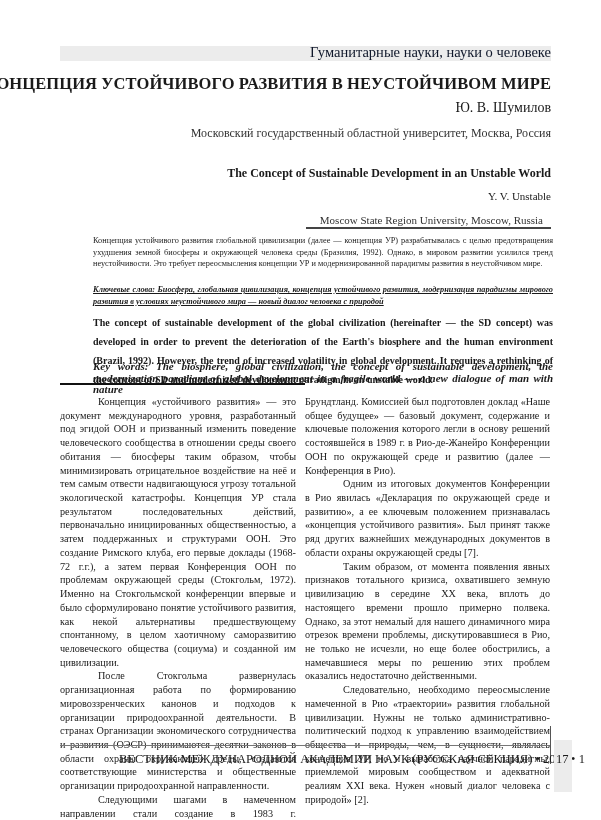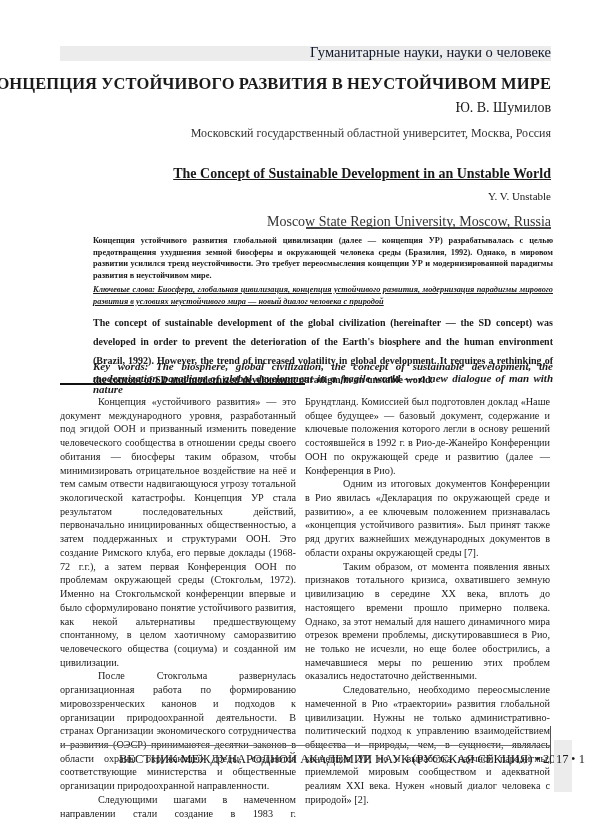--- a/index.html
+++ b/index.html
@@ -4,26 +4,26 @@
 <style>
   html, body { margin:0; padding:0; background:#ffffff; }
   body { width:601px; height:820px; position:relative; overflow:hidden;
          font-family:"Liberation Serif","DejaVu Serif",serif; color:#1a1a1a; }
   .abs { position:absolute; }
   .section-band { left:60px; top:46px; width:491px; height:15px; background:#ececec; }
   .section-label { right:50px; top:44px; font-size:14.5px; color:#0f172a; white-space:nowrap; }
   .title-ru { right:50px; top:74px; font-size:16.5px; font-weight:bold; letter-spacing:0.1px; white-space:nowrap; }
   .author-ru { right:50px; top:100px; font-size:14px; white-space:nowrap; }
   .affil-ru { right:50px; top:126px; font-size:12px; white-space:nowrap; color:#333; }
-  .title-en { right:50px; top:166px; font-size:14px; font-weight:bold; white-space:nowrap;text-decoration:underline; }
+  .title-en { right:50px; top:166px; font-size:12px; font-weight:bold; white-space:nowrap; }
   .author-en { right:50px; top:190px; font-size:11px; white-space:nowrap; }
-  .affil-en { right:50px; top:214px; font-size:14px; white-space:nowrap; color:#333; }
+  .affil-en { right:58px; top:214px; font-size:11px; white-space:nowrap; color:#333; }
   .rule-top { left:306px; top:227px; width:245px; height:2px; background:#444; }
   .block { left:93px; width:460px; text-align:justify; line-height:11.5px; }
-  .abstract-ru { top:235px; font-size:8.3px; font-weight:bold; }
+  .abstract-ru { top:235px; font-size:8.3px; font-weight:normal; }
   .keywords-ru { top:284px; font-size:8.3px; font-style:italic; font-weight:bold;text-decoration:underline; }
   .abstract-en { top:313px; font-size:10px; font-weight:bold; line-height:19px; }
   .keywords-en { top:361px; font-size:11px; font-style:italic; font-weight:bold; }
   .rule-mid { left:60px; top:383px; width:245px; height:2px; background:#111; }
   .col { top:395px; width:236px; font-size:10.2px; line-height:13.72px; text-align:justify; }
   .col p { margin:0; text-indent:0; }
   .col p.ind { text-indent:38px; }
   .col-left { left:60px; }
   .col-right { left:305px; width:245px; }
   .rule-foot { left:60px; top:745px; width:491px; height:1px; background:#777; }
@@ -55,21 +55,21 @@
 
 <div class="abs rule-mid"></div>
 
 <div class="abs col col-left">
   <p class="ind">Концепция «устойчивого развития» — это документ международного уровня, разработанный под эгидой ООН и призванный изменить поведение человеческого сообщества в отношении среды своего обитания — биосферы таким образом, чтобы минимизировать отрицательное воздействие на неё и тем самым отвести надвигающуюся угрозу тотальной экологической катастрофы. Концепция УР стала результатом последовательных действий, первоначально инициированных общественностью, а затем поддержанных и структурами ООН. Это создание Римского клуба, его первые доклады (1968-72 г.г.), а затем первая Конференция ООН по проблемам окружающей среды (Стокгольм, 1972). Именно на Стокгольмской конференции впервые и было сформулировано понятие устойчивого развития, как некой альтернативы предшествующему спонтанному, в целом хаотичному саморазвитию человеческого общества (социума) и созданной им цивилизации.</p>
   <p class="ind">После Стокгольма развернулась организационная работа по формированию мировоззренческих канонов и подходов к организации природоохранной деятельности. В странах Организации экономического сотрудничества и развития (ОЭСР) принимаются десятки законов в области охраны окружающей среды, создаются соответствующие министерства и общественные организации природоохранной направленности.</p>
   <p class="ind">Следующими шагами в намеченном направлении стали создание в 1983 г. Международной комиссии ООН по окружающей среде и развитию во главе с Г.Х.</p>
 </div>
 
 <div class="abs col col-right">
-  <p>Брундтланд. Комиссией был подготовлен доклад «Наше общее будущее» — базовый документ, содержание и ключевые положения которого легли в основу решений состоявшейся в 1992 г. в Рио-де-Жанейро Конференции ООН по окружающей среде и развитию (далее — Конференция в Рио).</p>
+  <p>Брундтланд. Комиссией был подготовлен доклад «Наше общее будущее» — базовый документ, содержание и ключевые положения которого легли в основу решений состоявшейся в 1989 г. в Рио-де-Жанейро Конференции ООН по окружающей среде и развитию (далее — Конференция в Рио).</p>
   <p class="ind">Одним из итоговых документов Конференции в Рио явилась «Декларация по окружающей среде и развитию», а ее ключевым положением признавалась «концепция устойчивого развития». Был принят также ряд других важнейших международных документов в области охраны окружающей среды [7].</p>
   <p class="ind">Таким образом, от момента появления явных признаков тотального кризиса, охватившего земную цивилизацию в середине XX века, вплоть до настоящего времени прошло примерно полвека. Однако, за этот немалый для нашего динамичного мира отрезок времени проблемы, дискутировавшиеся в Рио, не только не исчезли, но еще более обострились, а намечавшиеся меры по решению этих проблем оказались недостаточно действенными.</p>
   <p class="ind">Следовательно, необходимо переосмысление намеченной в Рио «траектории» развития глобальной цивилизации. Нужны не только административно-политический подход к управлению взаимодействием общества и природы, чем, в сущности, являлась концепция УР, но и выработка научной парадигмы, приемлемой мировым сообществом и адекватной реалиям XXI века. Нужен «новый диалог человека с природой» [2].</p>
 </div>
 
 <div class="abs rule-foot"></div>
 <div class="abs vrule"></div>
 <div class="abs journal">ВЕСТНИК МЕЖДУНАРОДНОЙ АКАДЕМИИ НАУК (РУССКАЯ СЕКЦИЯ) • 2017 • 1</div>
 <div class="abs page-tab"></div>
 <div class="abs page-num">17</div>

